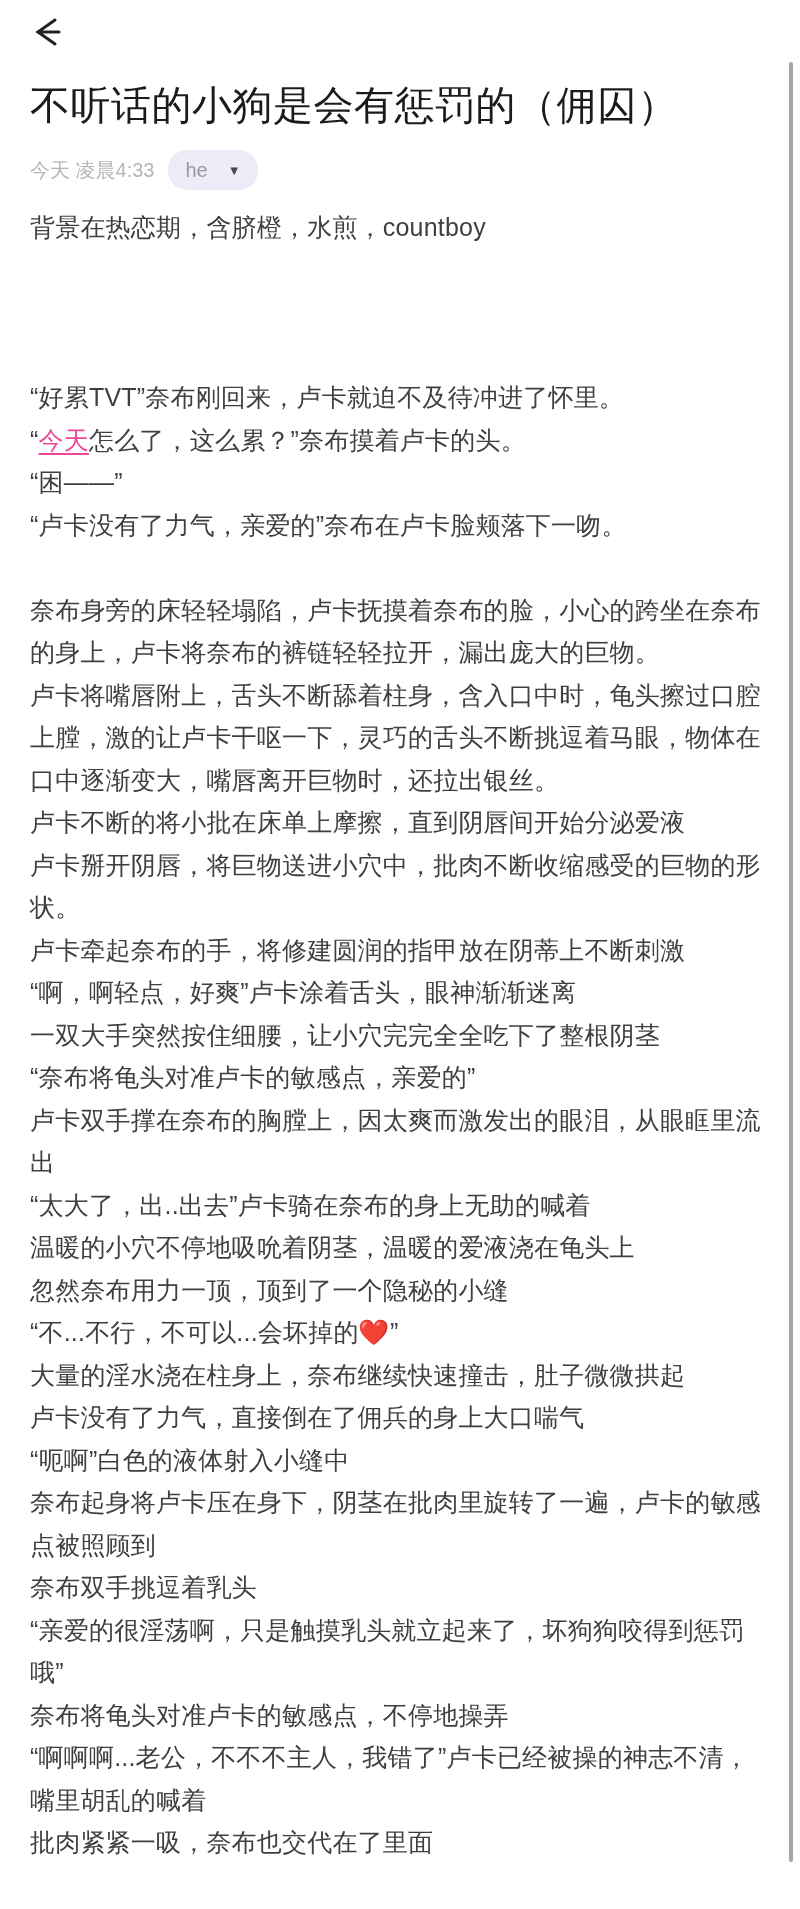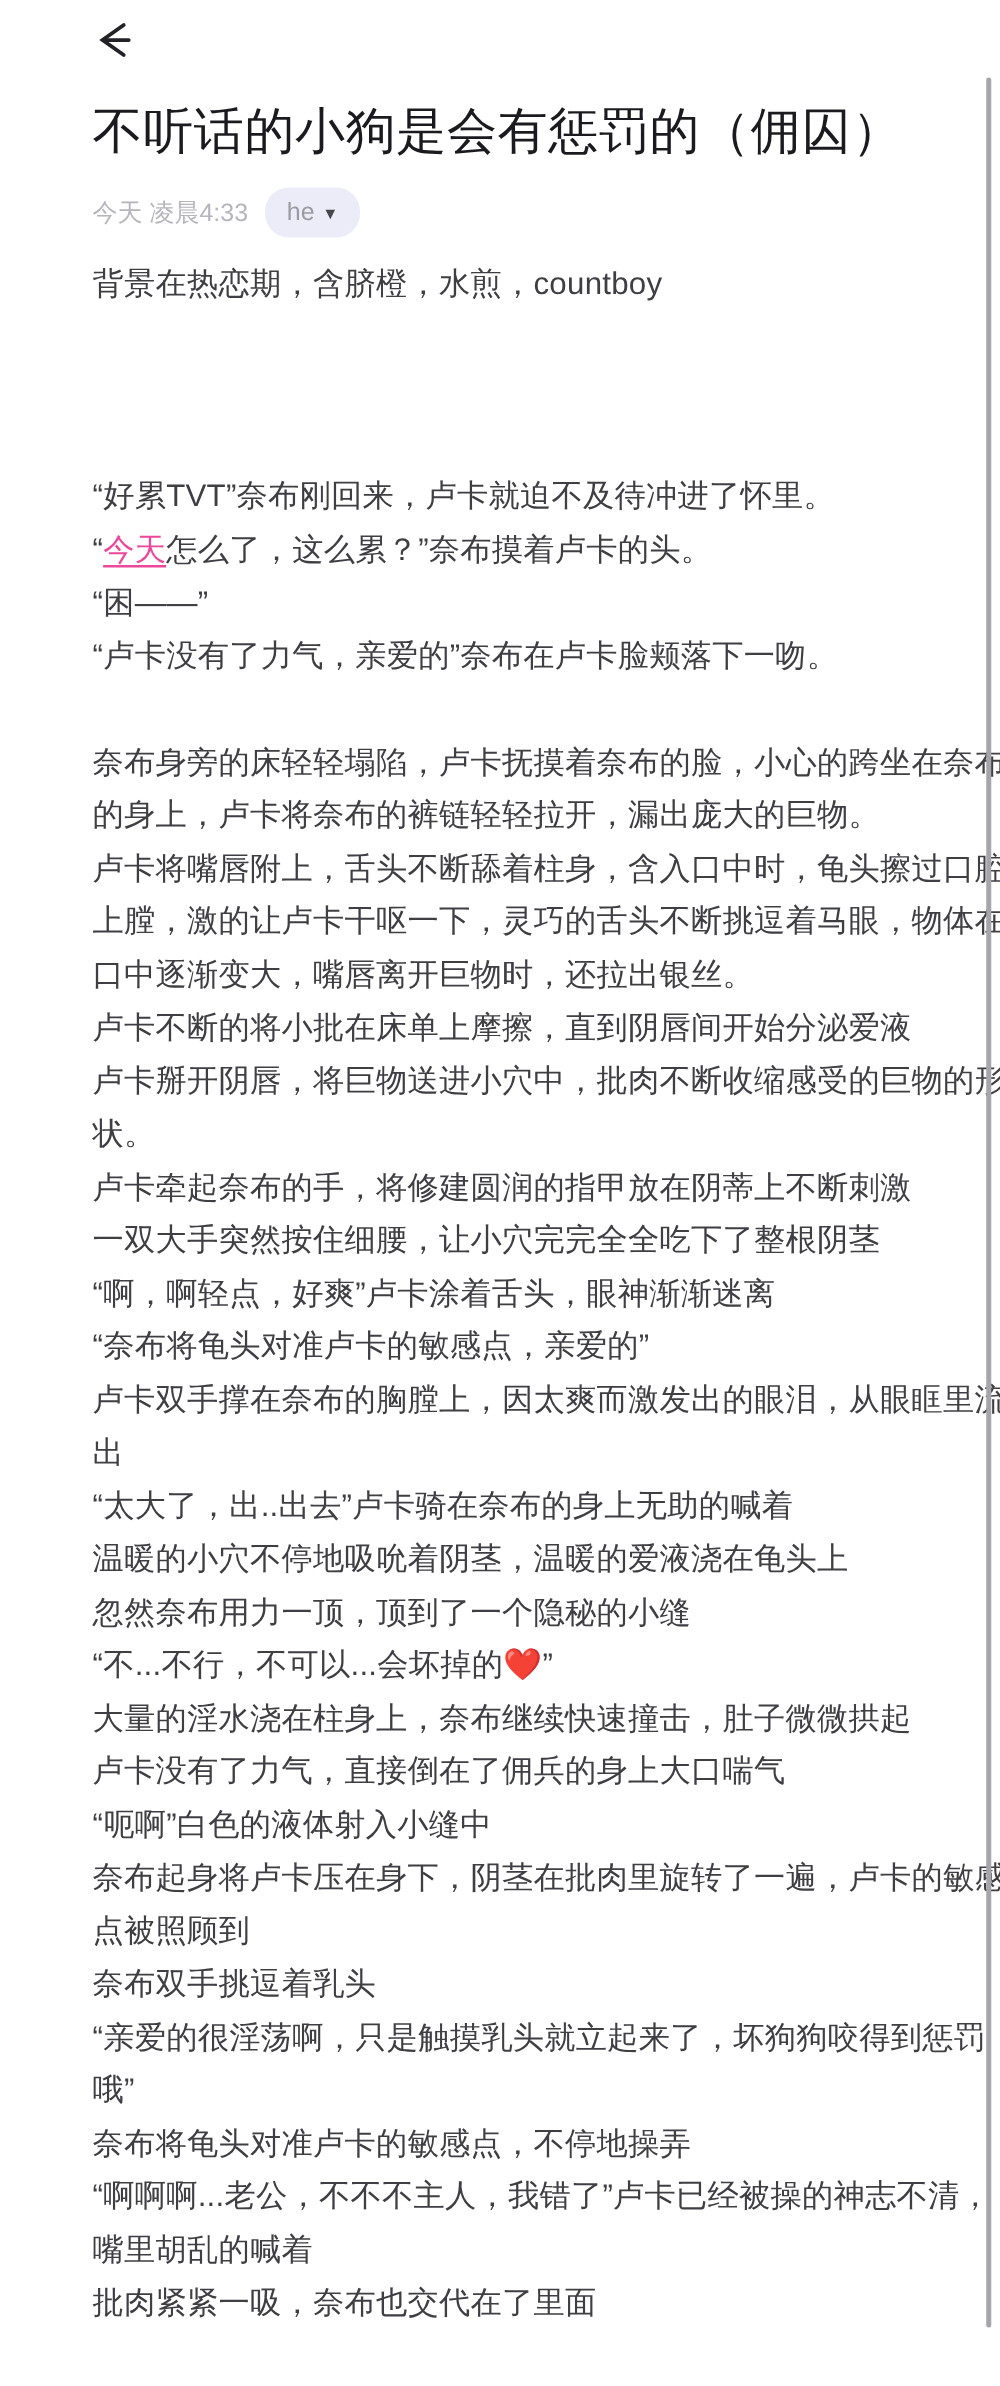--- a/index.html
+++ b/index.html
@@ -4,21 +4,20 @@
 <style>
   * { margin: 0; padding: 0; box-sizing: border-box; }
   html, body { background: #ffffff; }
   .screen {
     position: relative;
     width: 800px;
     height: 1909px;
     background: #ffffff;
     overflow: hidden;
     font-family: "Liberation Sans", "DejaVu Sans", sans-serif;
-    padding-left: 44px;
   }
   .topbar {
     padding: 12px 0 0 26px;
     height: 56px;
   }
   .back-btn {
     display: inline-block;
     width: 40px;
     height: 40px;
     background: none;
@@ -40,21 +39,21 @@
     gap: 14px;
   }
   .timestamp {
     font-size: 20px;
     color: #b5b5bc;
     font-weight: 400;
   }
   .folder-badge {
     display: inline-flex;
     align-items: center;
-    gap: 6px;
+    gap: 20px;
     height: 40px;
     padding: 0 17px;
     border-radius: 19px;
     background: #ebecf7;
     border: none;
     cursor: pointer;
   }
   .folder-label {
     font-size: 20px;
     color: #9a9aa2;
@@ -128,22 +127,22 @@
       <p class="para"><span>“好累TVT”奈布刚回来，卢卡就迫不及待冲进了怀里。</span></p>
       <p class="para"><span>“</span><span class="datelink">今天</span><span>怎么了，这么累？”奈布摸着卢卡的头。</span></p>
       <p class="para"><span>“困——”</span></p>
       <p class="para"><span>“卢卡没有了力气，亲爱的”奈布在卢卡脸颊落下一吻。</span></p>
       <p class="para blank"></p>
       <p class="para"><span>奈布身旁的床轻轻塌陷，卢卡抚摸着奈布的脸，小心的跨坐在奈布的身上，卢卡将奈布的裤链轻轻拉开，漏出庞大的巨物。</span></p>
       <p class="para"><span>卢卡将嘴唇附上，舌头不断舔着柱身，含入口中时，龟头擦过口腔上膛，激的让卢卡干呕一下，灵巧的舌头不断挑逗着马眼，物体在口中逐渐变大，嘴唇离开巨物时，还拉出银丝。</span></p>
       <p class="para"><span>卢卡不断的将小批在床单上摩擦，直到阴唇间开始分泌爱液</span></p>
       <p class="para"><span>卢卡掰开阴唇，将巨物送进小穴中，批肉不断收缩感受的巨物的形状。</span></p>
       <p class="para"><span>卢卡牵起奈布的手，将修建圆润的指甲放在阴蒂上不断刺激</span></p>
+      <p class="para"><span>“啊，啊轻点，好爽”卢卡涂着舌头，眼神渐渐迷离</span></p>
       <p class="para"><span>一双大手突然按住细腰，让小穴完完全全吃下了整根阴茎</span></p>
-      <p class="para"><span>“啊，啊轻点，好爽”卢卡涂着舌头，眼神渐渐迷离</span></p>
       <p class="para"><span>“奈布将龟头对准卢卡的敏感点，亲爱的”</span></p>
       <p class="para"><span>卢卡双手撑在奈布的胸膛上，因太爽而激发出的眼泪，从眼眶里流出</span></p>
       <p class="para"><span>“太大了，出..出去”卢卡骑在奈布的身上无助的喊着</span></p>
       <p class="para"><span>温暖的小穴不停地吸吮着阴茎，温暖的爱液浇在龟头上</span></p>
       <p class="para"><span>忽然奈布用力一顶，顶到了一个隐秘的小缝</span></p>
       <p class="para"><span>“不...不行，不可以...会坏掉的</span><span class="heart">❤️</span><span>”</span></p>
       <p class="para"><span>大量的淫水浇在柱身上，奈布继续快速撞击，肚子微微拱起</span></p>
       <p class="para"><span>卢卡没有了力气，直接倒在了佣兵的身上大口喘气</span></p>
       <p class="para"><span>“呃啊”白色的液体射入小缝中</span></p>
       <p class="para"><span>奈布起身将卢卡压在身下，阴茎在批肉里旋转了一遍，卢卡的敏感点被照顾到</span></p>

